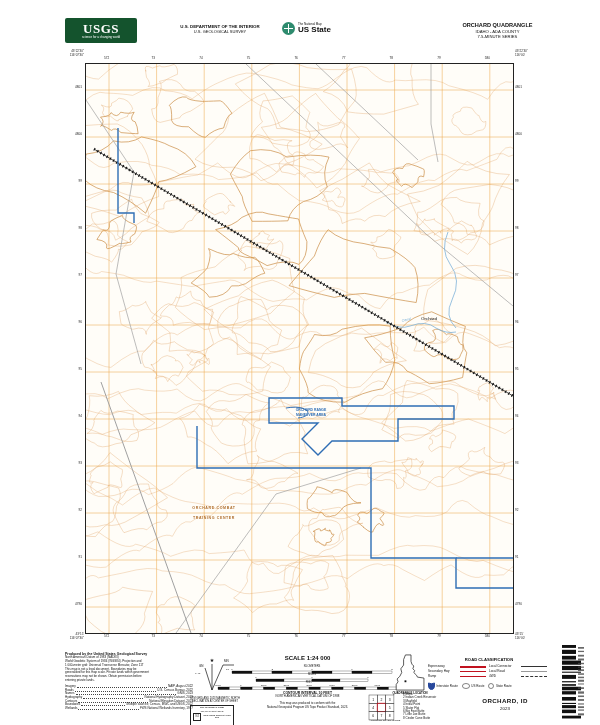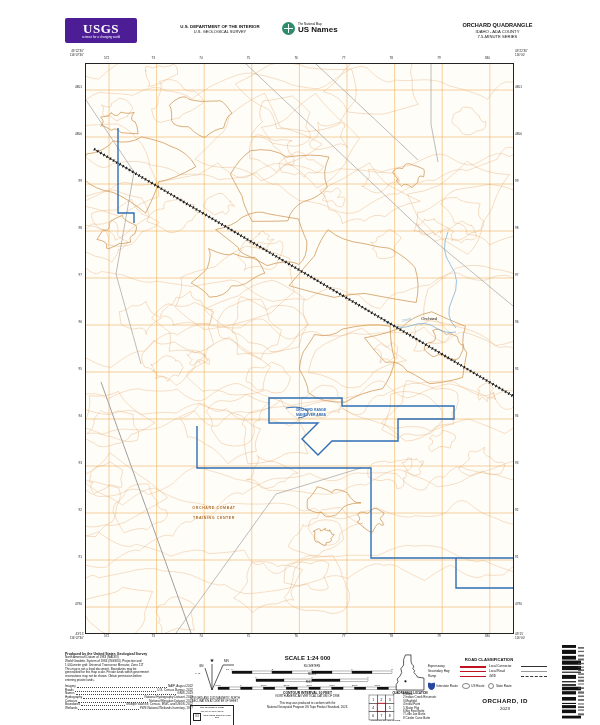--- a/index.html
+++ b/index.html
@@ -1,20 +1,20 @@
 <!DOCTYPE html>
 <html><head>
 <meta charset="utf-8">
 <style>
   html,body{margin:0;padding:0;background:#fff}
   #sheet{position:relative;width:600px;height:725px;background:#fff;overflow:hidden;
          font-family:"Liberation Sans",sans-serif;color:#111}
   .abs{position:absolute}
   
-  .usgs-box{left:65px;top:18px;width:72px;height:25px;background:#4c1d95;color:#fff;
+  .usgs-box{left:65px;top:18px;width:72px;height:25px;background:#14532d;color:#fff;
             display:flex;flex-direction:column;align-items:center;justify-content:center;border-radius:2px}
   .usgs-word{font-weight:bold;font-size:13px;line-height:13px;letter-spacing:.5px;font-family:"Liberation Serif",serif}
   .usgs-tag{font-size:3px;line-height:4px}
   .dept{left:160px;top:24px;width:120px;text-align:center}
   .dept .l1{font-size:4.4px;font-weight:bold;line-height:5.4px}
   .dept .l2{font-size:4px;line-height:5px}
   .ustopo{left:282px;top:22px;display:flex;align-items:center;gap:3px}
   .tnm-circle{width:13px;height:13px;border-radius:50%;background:#2e8b6e;position:relative}
   .tnm-circle:before{content:"";position:absolute;left:2px;top:6px;width:9px;height:1.2px;background:#fff}
   .tnm-circle:after{content:"";position:absolute;left:6px;top:2px;width:1.2px;height:9px;background:#fff}
@@ -67,21 +67,21 @@
     <div class="usgs-tag">science for a changing world</div>
   </div>
   <div class="abs dept">
     <div class="l1">U.S. DEPARTMENT OF THE INTERIOR</div>
     <div class="l2">U.S. GEOLOGICAL SURVEY</div>
   </div>
   <div class="abs ustopo">
     <div class="tnm-circle"></div>
     <div class="ustopo-text">
       <div class="s">The National Map</div>
-      <div class="b">US Names</div>
+      <div class="b">US State</div>
     </div>
   </div>
   <div class="abs quad">
     <div class="t">ORCHARD QUADRANGLE</div>
     <div class="s">IDAHO - ADA COUNTY</div>
     <div class="s">7.5-MINUTE SERIES</div>
   </div>
 
   <div class="abs corner" style="left:44px;top:50px;text-align:right">
     <div>43°22'30"</div>

